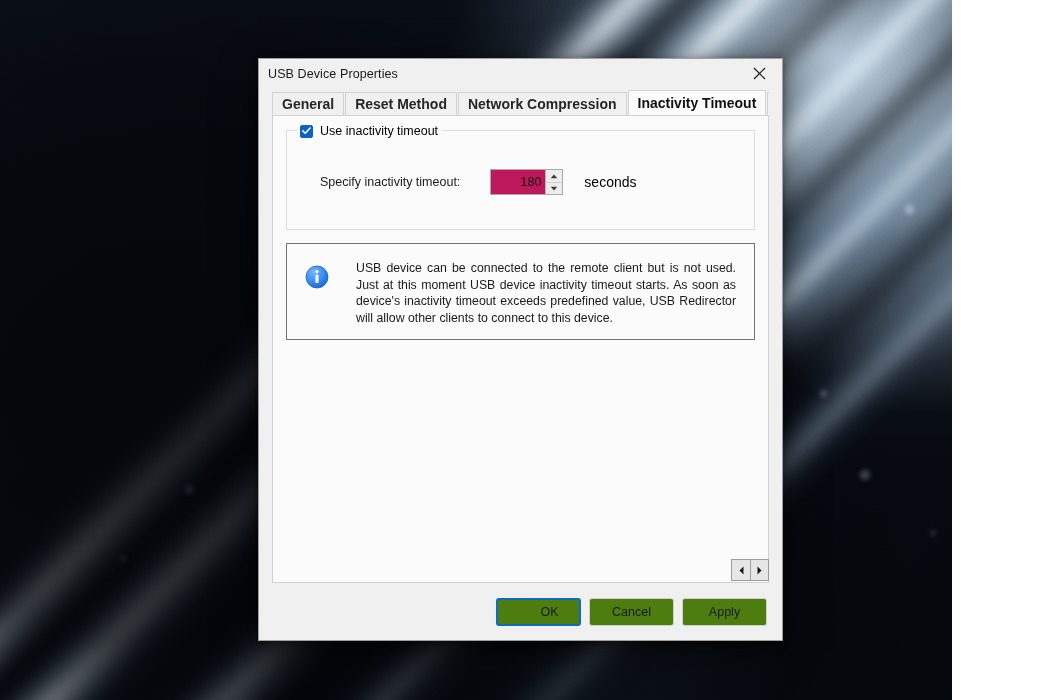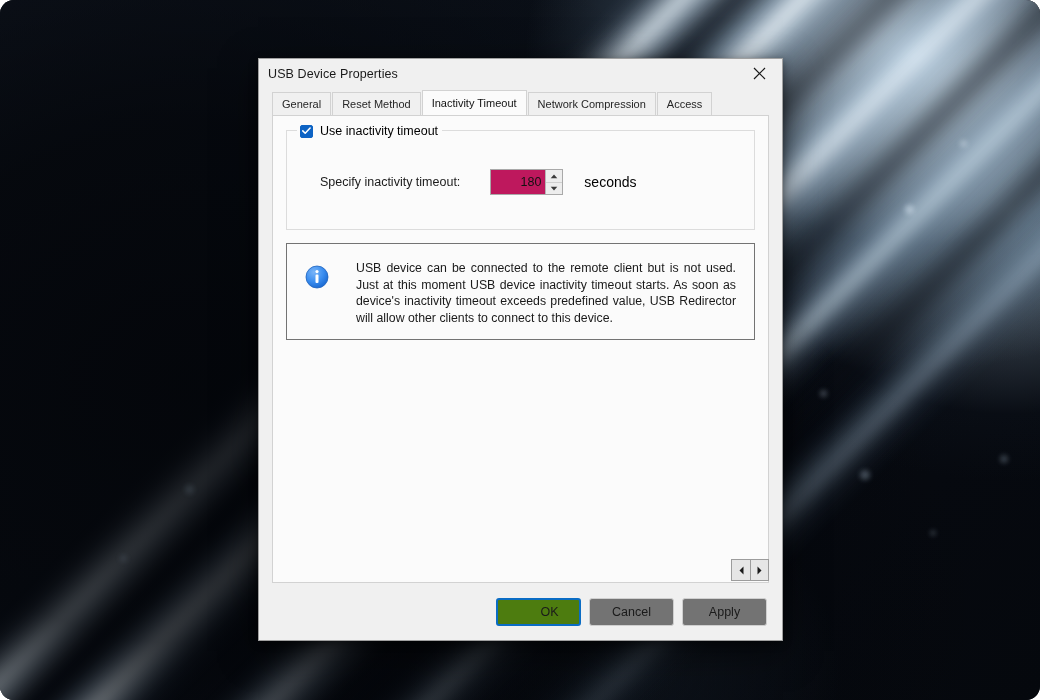--- a/index.html
+++ b/index.html
@@ -7,24 +7,23 @@
   html, body {
     margin: 0; padding: 0;
     width: 1040px; height: 700px;
     overflow: hidden;
     font-family: "Liberation Sans", sans-serif;
   }
 
   
   #desktop {
     position: absolute; inset: 0;
-    width: 1040px; height: 700px;
+    width: 952px; height: 700px;
     background: #070a10;
     overflow: hidden;
-    border-radius: 14px;
   }
   .wp-base {
     position: absolute; inset: 0;
     background:
       radial-gradient(ellipse 520px 420px at 88% 8%,  rgba(196,214,228,0.95) 0%, rgba(120,150,175,0.35) 45%, rgba(10,14,22,0) 75%),
       radial-gradient(ellipse 420px 340px at 97% 30%, rgba(170,195,215,0.55) 0%, rgba(30,42,58,0.12) 60%, rgba(8,11,17,0) 80%),
       radial-gradient(ellipse 300px 260px at 60% 96%, rgba(60,80,100,0.30) 0%, rgba(8,11,17,0) 72%),
       linear-gradient(135deg, #0d121b 0%, #0a0f17 35%, #070a11 62%, #05080d 100%);
   }
   
@@ -149,24 +148,24 @@
     overflow: hidden;
   }
   .tab {
     height: 23px;
     background: #f0f0f0;
     border: 1px solid #d2d2d2;
     border-bottom: none;
     margin-right: 1px;
     padding: 0 9px;
     display: flex; align-items: center;
-    font-size: 11px; color: #262626;
+    font-size: 14px; color: #262626;
     white-space: nowrap;
     cursor: default;
-    position: relative; z-index: 1;
+    position: relative; z-index: 1; font-weight: bold;
   }
   .tab.selected {
     height: 26px;
     background: #fbfbfb;
     border: 1px solid #d2d2d2;
     border-bottom: 1px solid #fbfbfb;
     color: #111;
     z-index: 3;
     margin-bottom: -1px;
   }
@@ -285,21 +284,21 @@
   
   .footer {
     height: 57px; min-height: 57px;
     background: #f0f0f0;
     display: flex; align-items: center; justify-content: flex-end;
     padding-right: 15px;
     gap: 8px;
   }
   .btn {
     width: 85px; height: 28px;
-    background: #737373;
+    background: #4d7c0f;
     border: 1px solid #cfcfcf;
     border-radius: 3px;
     font-family: "Liberation Sans", sans-serif;
     font-size: 12.5px; color: #1a1a1a;
     display: flex; align-items: center; justify-content: center;
     cursor: pointer;
   }
   .btn.default {
     border: 2px solid #0a6cc4;
     background: #4d7c0f;
@@ -332,22 +331,22 @@
           <path d="M1 1 L12 12 M12 1 L1 12" stroke="#1a1a1a" stroke-width="1.2" fill="none"></path>
         </svg>
       </div>
     </div>
 
     <div class="tabarea">
 
       <div class="tabstrip">
         <div class="tab">General</div>
         <div class="tab">Reset Method</div>
+        <div class="tab">Network Compression</div>
         <div class="tab selected">Inactivity Timeout</div>
-        <div class="tab">Network Compression</div>
         <div class="tab">Access</div>
       </div>
 
       <div class="tab-scroll">
         <div class="sbtn">
           <svg width="7" height="9" viewBox="0 0 7 9" aria-hidden="true">
             <path d="M5.5 0.5 L1.5 4.5 L5.5 8.5 Z" fill="#1a1a1a"></path>
           </svg>
         </div>
         <div class="sbtn">

